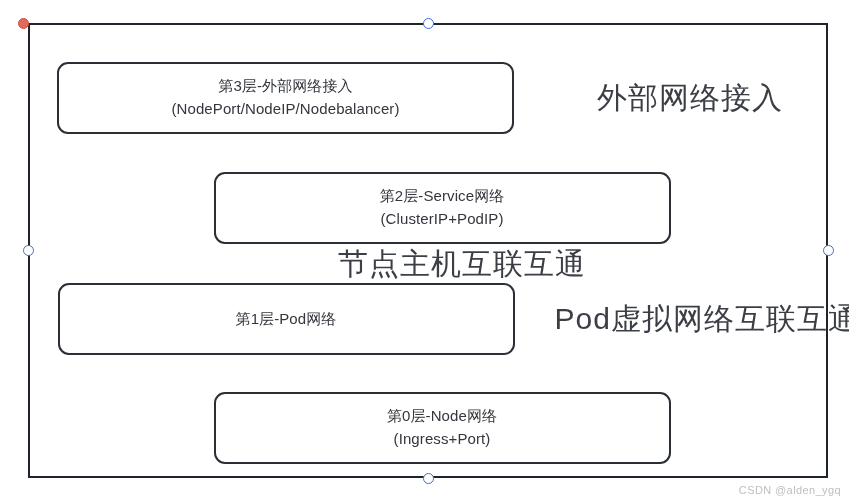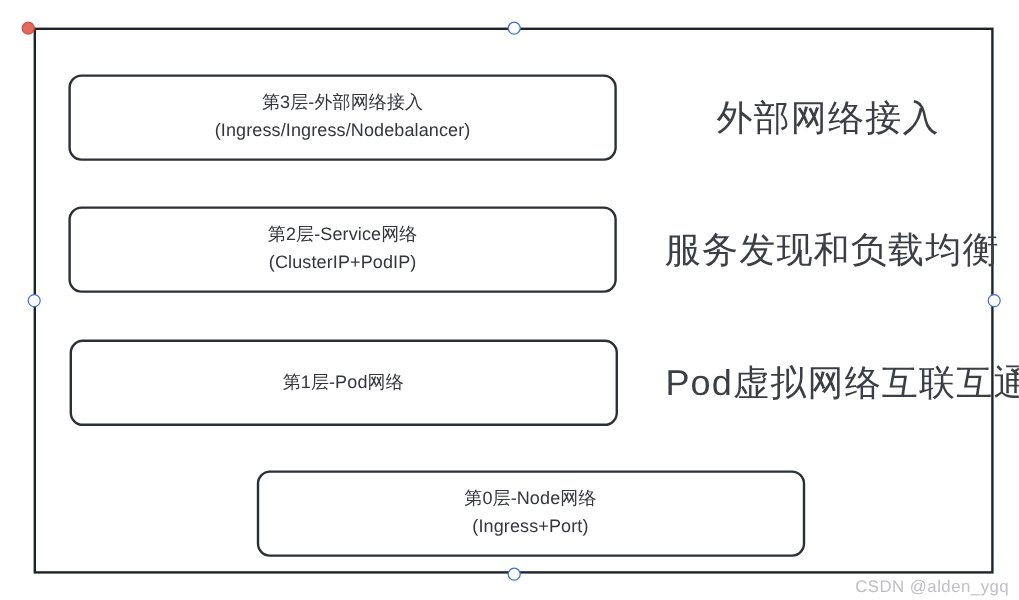--- a/index.html
+++ b/index.html
@@ -62,21 +62,21 @@
   }
   .row {
     position: absolute;
     left: 57px;
     width: 770px;
     height: 72px;
     display: flex;
     align-items: center;
   }
   .row-0 { top: 62px; }
-  .row-1 { top: 172px; }
+  .row-1 { top: 172px; flex-direction: column; }
   .row-2 { top: 283px; justify-content: center; }
   .row-3 { top: 392px; flex-direction: column; }
 
   .layer-box {
     width: 457px;
     height: 100%;
     border: 2.2px solid #2b2f36;
     border-radius: 11px;
     background: #ffffff;
     box-sizing: border-box;
@@ -103,50 +103,50 @@
     color: #3b3e44;
     white-space: nowrap;
     letter-spacing: 1px;
   }
 
   
   .watermark {
     position: absolute;
     right: 8px;
     bottom: 4px;
-    font-size: 14px;
+    font-size: 11px;
     color: #bfbfc4;
     letter-spacing: 0.4px;
     white-space: nowrap;
     z-index: 8;
   }
 </style>
 </head>
 <body>
 
 <div id="canvas">
 
   <div class="outer-frame"></div>
 
   <div class="rows">
 
     <div class="row row-0">
       <div class="layer-box">
         <div class="layer-line">第3层-外部网络接入</div>
-        <div class="layer-line">(Ingress/Ingress/Nodebalancer)</div>
+        <div class="layer-line">(NodePort/NodeIP/Nodebalancer)</div>
       </div>
       <div class="row-caption">外部网络接入</div>
     </div>
 
     <div class="row row-1">
       <div class="layer-box">
         <div class="layer-line">第2层-Service网络</div>
         <div class="layer-line">(ClusterIP+PodIP)</div>
       </div>
-      <div class="row-caption">服务发现和负载均衡</div>
+      <div class="row-caption">节点主机互联互通</div>
     </div>
 
     <div class="row row-2">
       <div class="layer-box">
         <div class="layer-line">第1层-Pod网络</div>
       </div>
       <div class="row-caption">Pod虚拟网络互联互通</div>
     </div>
 
     <div class="row row-3">

